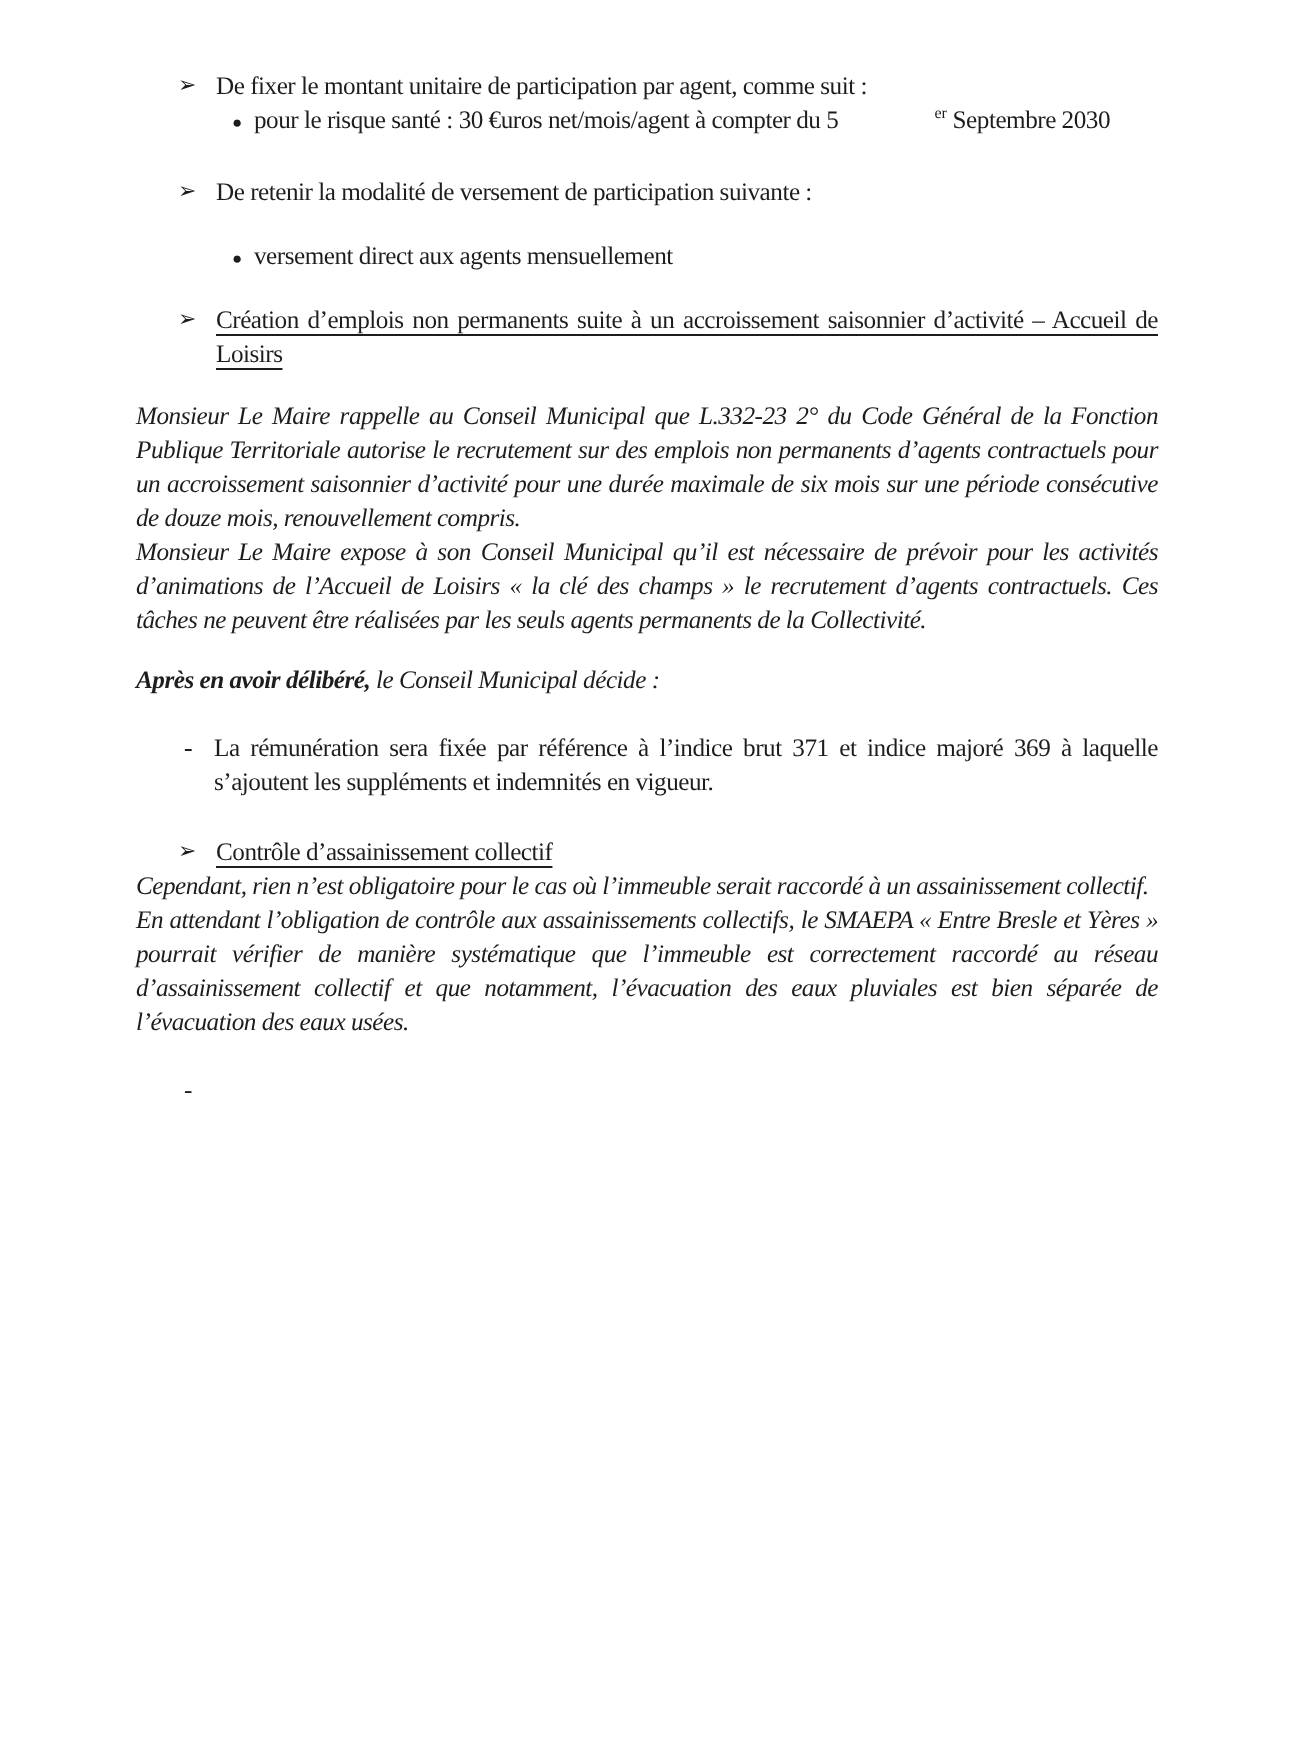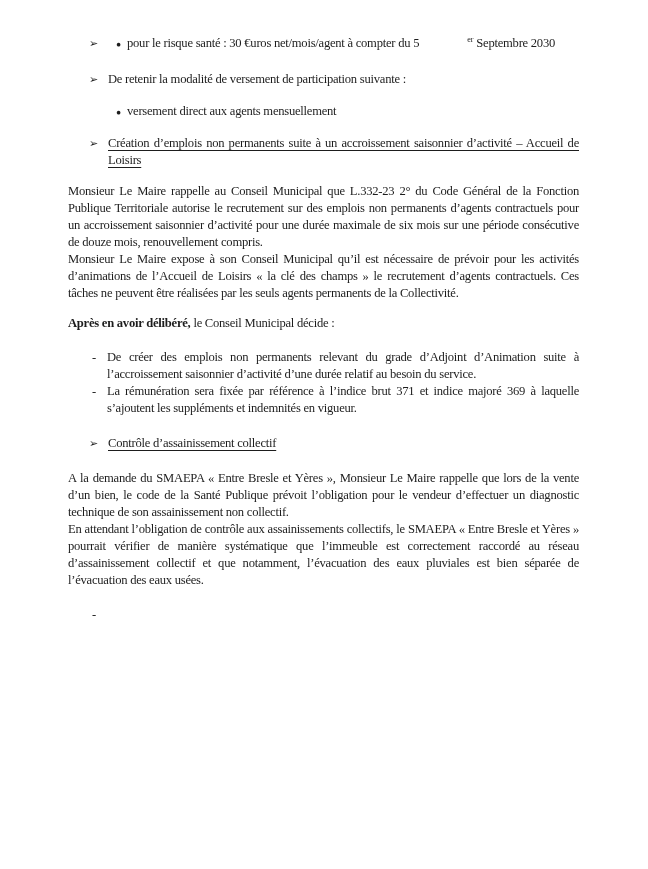--- a/index.html
+++ b/index.html
@@ -62,20 +62,21 @@
     letter-spacing: 0;
   }
   
   .heading .itext {
     text-decoration: underline;
     text-underline-offset: 2.5px;
   }
   
   .para {
     margin: 0;
+    font-style: italic;
   }
   .bold { font-weight: bold; margin-top: 47px; }
   sup {
     font-size: 8px;
     line-height: 0;
     letter-spacing: 0;
     margin-left: 48px;
   }
   .stray {
     color: #8f8f8f;
@@ -91,20 +92,21 @@
   .mt-13 { margin-top: 13px; }
 </style>
 </head>
 <body>
 
 <div class="page">
   <div class="content">
 
     <div class="arrow-item">
       <span class="marker">➢</span>
+      <span class="itext">De fixer le montant unitaire de participation par agent, comme suit :</span>
     </div>
 
     <div class="dot-item">
       <span class="marker">●</span>
       <span class="itext"><span>pour le risque santé : 30 €uros net/mois/agent à compter du 5</span><sup>er</sup><span> Septembre 2030</span></span>
     </div>
 
     <div class="arrow-item mt-19">
       <span class="marker">➢</span>
       <span class="itext">De retenir la modalité de versement de participation suivante :</span>
@@ -121,35 +123,34 @@
     </div>
 
     <p class="para mt-14">Monsieur Le Maire rappelle au Conseil Municipal que L.332-23 2° du Code Général de la Fonction Publique Territoriale autorise le recrutement sur des emplois non permanents d’agents contractuels pour un accroissement saisonnier d’activité pour une durée maximale de six mois sur une période consécutive de douze mois, renouvellement compris.</p>
 
     <p class="para">Monsieur Le Maire expose à son Conseil Municipal qu’il est nécessaire de prévoir pour les activités d’animations de l’Accueil de Loisirs « la clé des champs » le recrutement d’agents contractuels. Ces tâches ne peuvent être réalisées par les seuls agents permanents de la Collectivité.</p>
 
     <p class="para mt-13"><span class="bold">Après en avoir délibéré,</span><span> le Conseil Municipal décide :</span></p>
 
     <div class="dash-item mt-17">
       <span class="marker">-</span>
-      <span class="itext">De créer des emplois non permanents relevant du grade d’Adjoint d’Animation suite à l’accroissement saisonnier d’activité d’une durée relatif au besoin du service.</span>
     </div>
 
     <div class="dash-item">
       <span class="marker">-</span>
       <span class="itext">La rémunération sera fixée par référence à l’indice brut 371 et indice majoré 369 à laquelle s’ajoutent les suppléments et indemnités en vigueur.</span>
     </div>
 
     <div class="arrow-item heading mt-18">
       <span class="marker">➢</span>
       <span class="itext">Contrôle d’assainissement collectif</span>
     </div>
 
-    <p class="para mt-18">A la demande du SMAEPA « Entre Bresle et Yères », Monsieur Le Maire rappelle que lors de la vente d’un bien, le code de la Santé Publique prévoit l’obligation pour le vendeur d’effectuer un diagnostic technique de son assainissement non collectif.</p>
 
+    <p class="para">Cependant, rien n’est obligatoire pour le cas où l’immeuble serait raccordé à un assainissement collectif.</p>
 
     <p class="para">En attendant l’obligation de contrôle aux assainissements collectifs, le SMAEPA « Entre Bresle et Yères » pourrait vérifier de manière systématique que l’immeuble est correctement raccordé au réseau d’assainissement collectif et que notamment, l’évacuation des eaux pluviales est bien séparée de l’évacuation des eaux usées.</p>
 
 
     <div class="dash-item mt-17">
       <span class="marker">-</span>
     </div>
 
   </div>
 </div>

